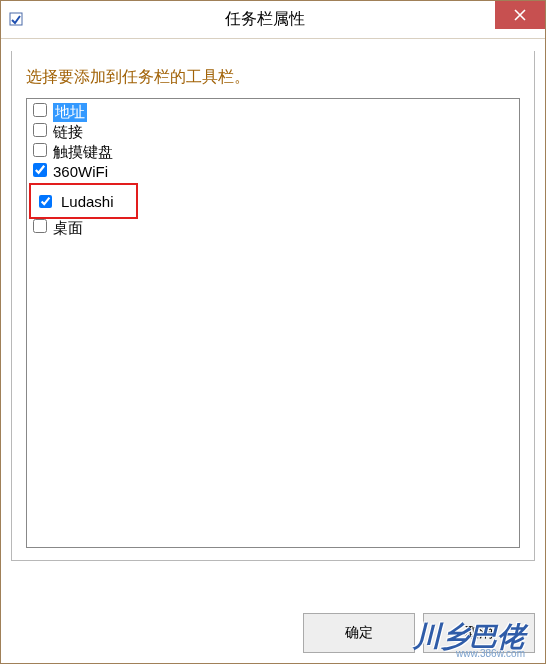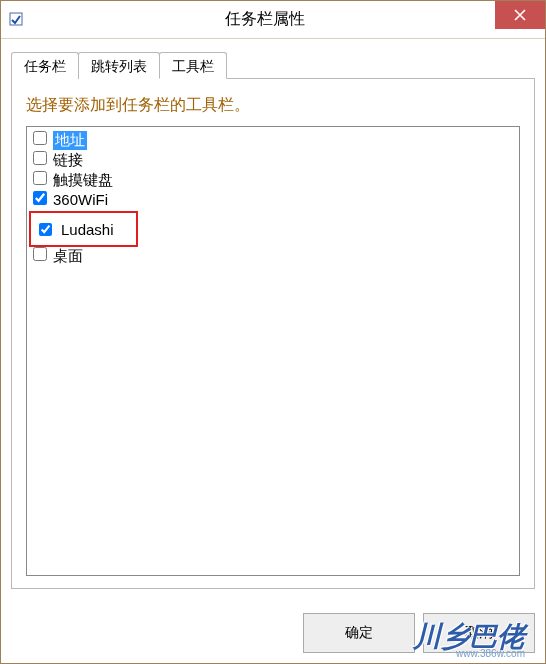--- a/index.html
+++ b/index.html
@@ -190,25 +190,20 @@
     </span>
     <div class="window-title">任务栏属性</div>
     <div class="close-button">
       <svg viewBox="0 0 12 12">
         <path d="M1 1 L11 11 M11 1 L1 11" stroke="#fff" stroke-width="1.6"></path>
       </svg>
     </div>
   </div>
 
   <div class="content">
-    <div class="tabs">
-      <div class="tab">任务栏</div>
-      <div class="tab">跳转列表</div>
-      <div class="tab active">工具栏</div>
-    </div>
 
     <div class="tab-panel">
       <p class="instruction">选择要添加到任务栏的工具栏。</p>
 
       <div class="listbox">
         <div class="item">
           <input type="checkbox" style="">
           <span class="item-label selected">地址</span>
         </div>
         <div class="item">

